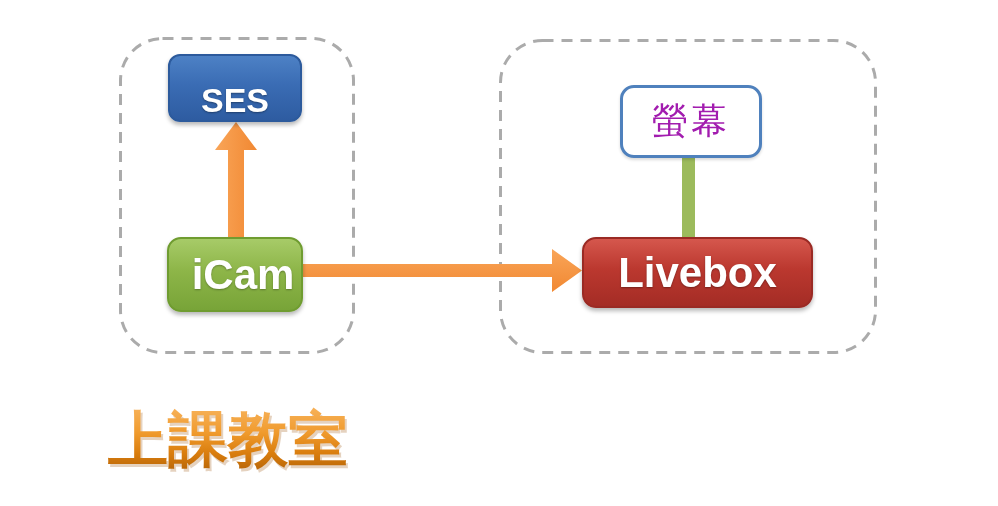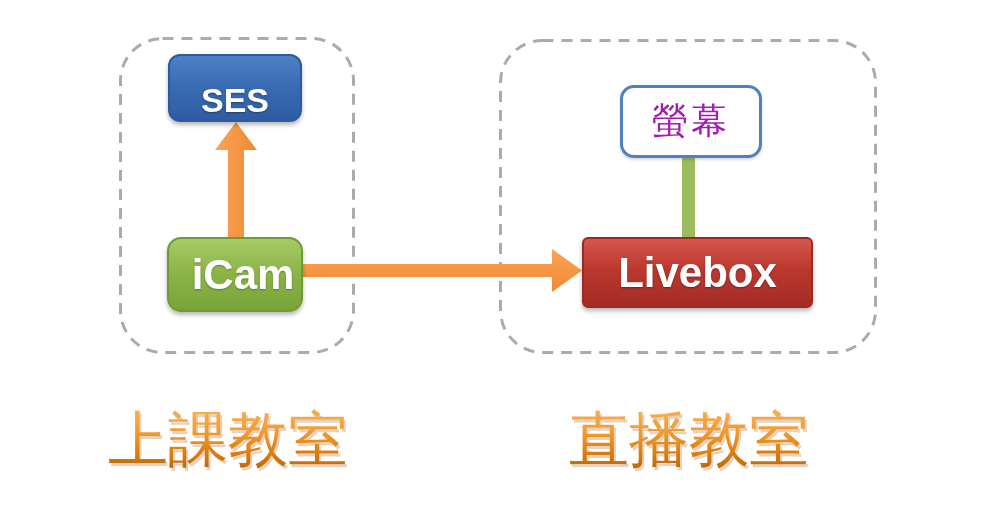--- a/index.html
+++ b/index.html
@@ -60,37 +60,37 @@
     color: #a21caf;
     font-weight: normal;
     font-size: 36px;
     letter-spacing: 3px;
     box-shadow: 0 2px 3px rgba(0,0,0,0.15);
     box-sizing: border-box;
   }
   .node-livebox {
     left: 582px; top: 237px;
     width: 231px; height: 71px;
-    border-radius: 6px;
+    border-radius: 14px;
     background: linear-gradient(180deg, #d5574d 0%, #bb382f 45%, #a42c25 100%);
     border: 2px solid #9a2a24;
     font-size: 42px;
     text-shadow: 0 1px 2px rgba(0,0,0,0.35);
     box-sizing: border-box;
   }
   .group-label {
     position: absolute;
     top: 402px;
     width: 266px;
     height: 76px;
     display: flex;
     align-items: center;
     justify-content: center;
     font-size: 60px;
-    font-weight: normal;
+    font-weight: bold;
     line-height: 1;
     color: #e07f12;
     white-space: nowrap;
     filter: drop-shadow(2px 3px 0px rgba(150,75,0,0.25));
   }
   @supports ((-webkit-background-clip: text) or (background-clip: text)) {
     .group-label {
       background-image: linear-gradient(180deg, #f8b560 2%, #f09b2e 40%, #d97d0e 68%, #aa5c05 100%);
       -webkit-background-clip: text;
       background-clip: text;
@@ -138,15 +138,14 @@
   <div class="node node-screen">
     <span>螢幕</span>
   </div>
 
   <div class="node node-livebox">
     <span>Livebox</span>
   </div>
 
   <div class="group-label label-left">上課教室</div>
 
-  <div class="group-label label-right">直播教室</div>
 
 </div>
 
 </body></html>

